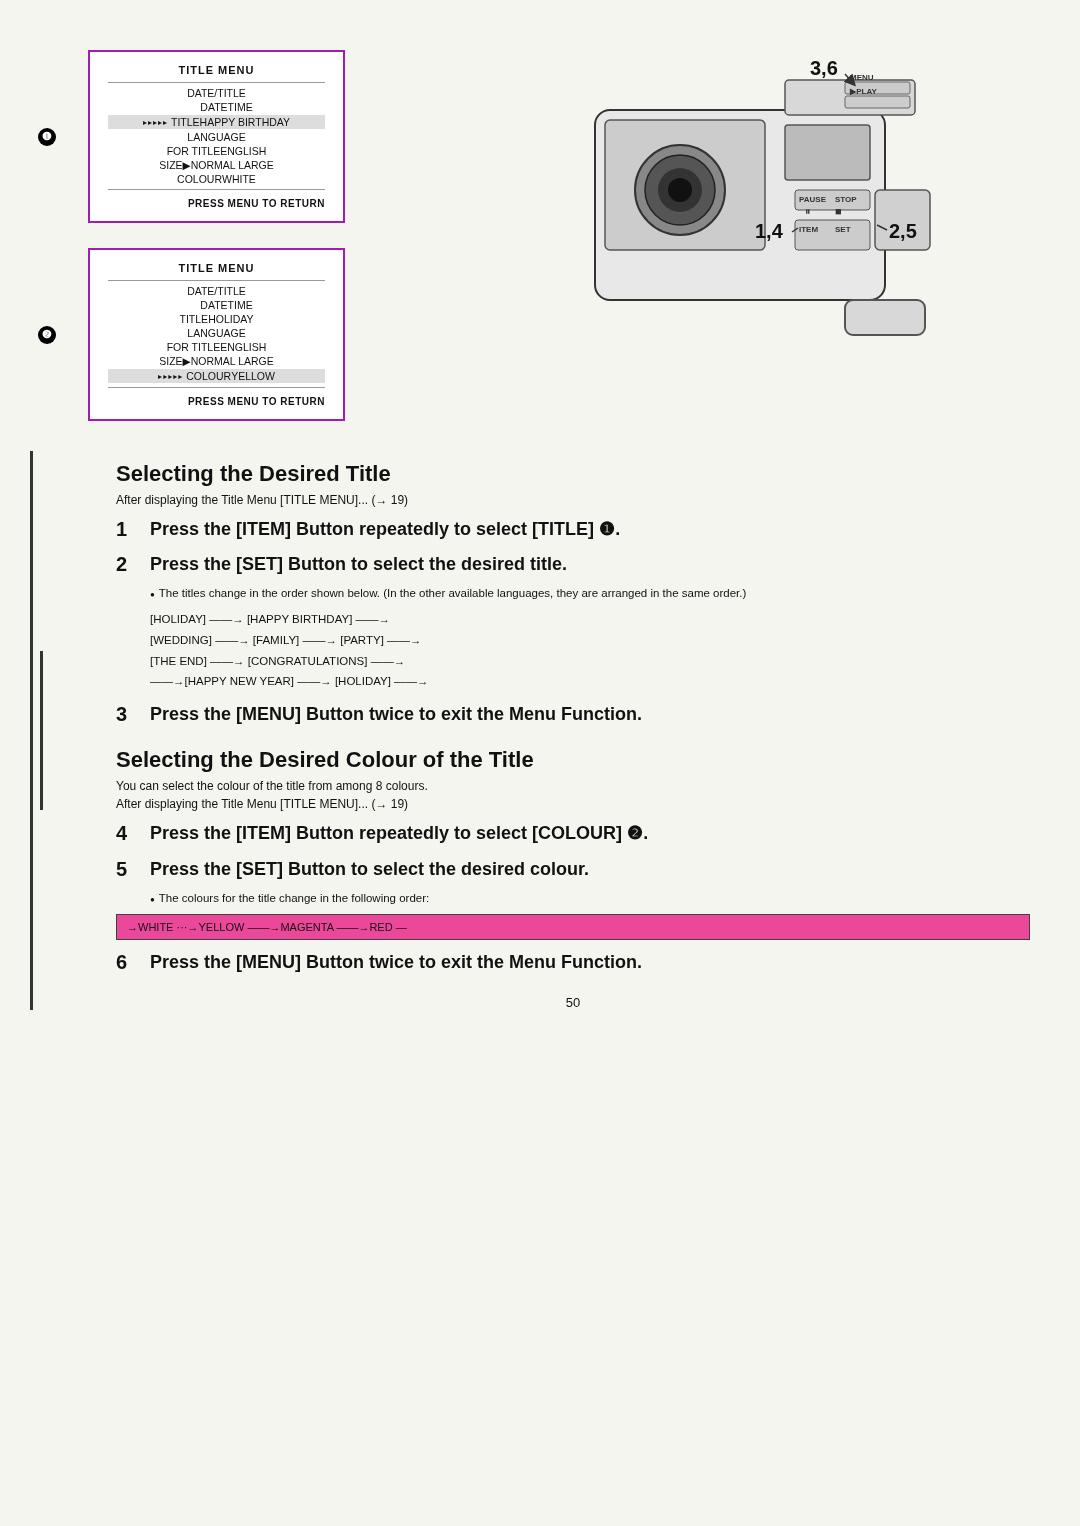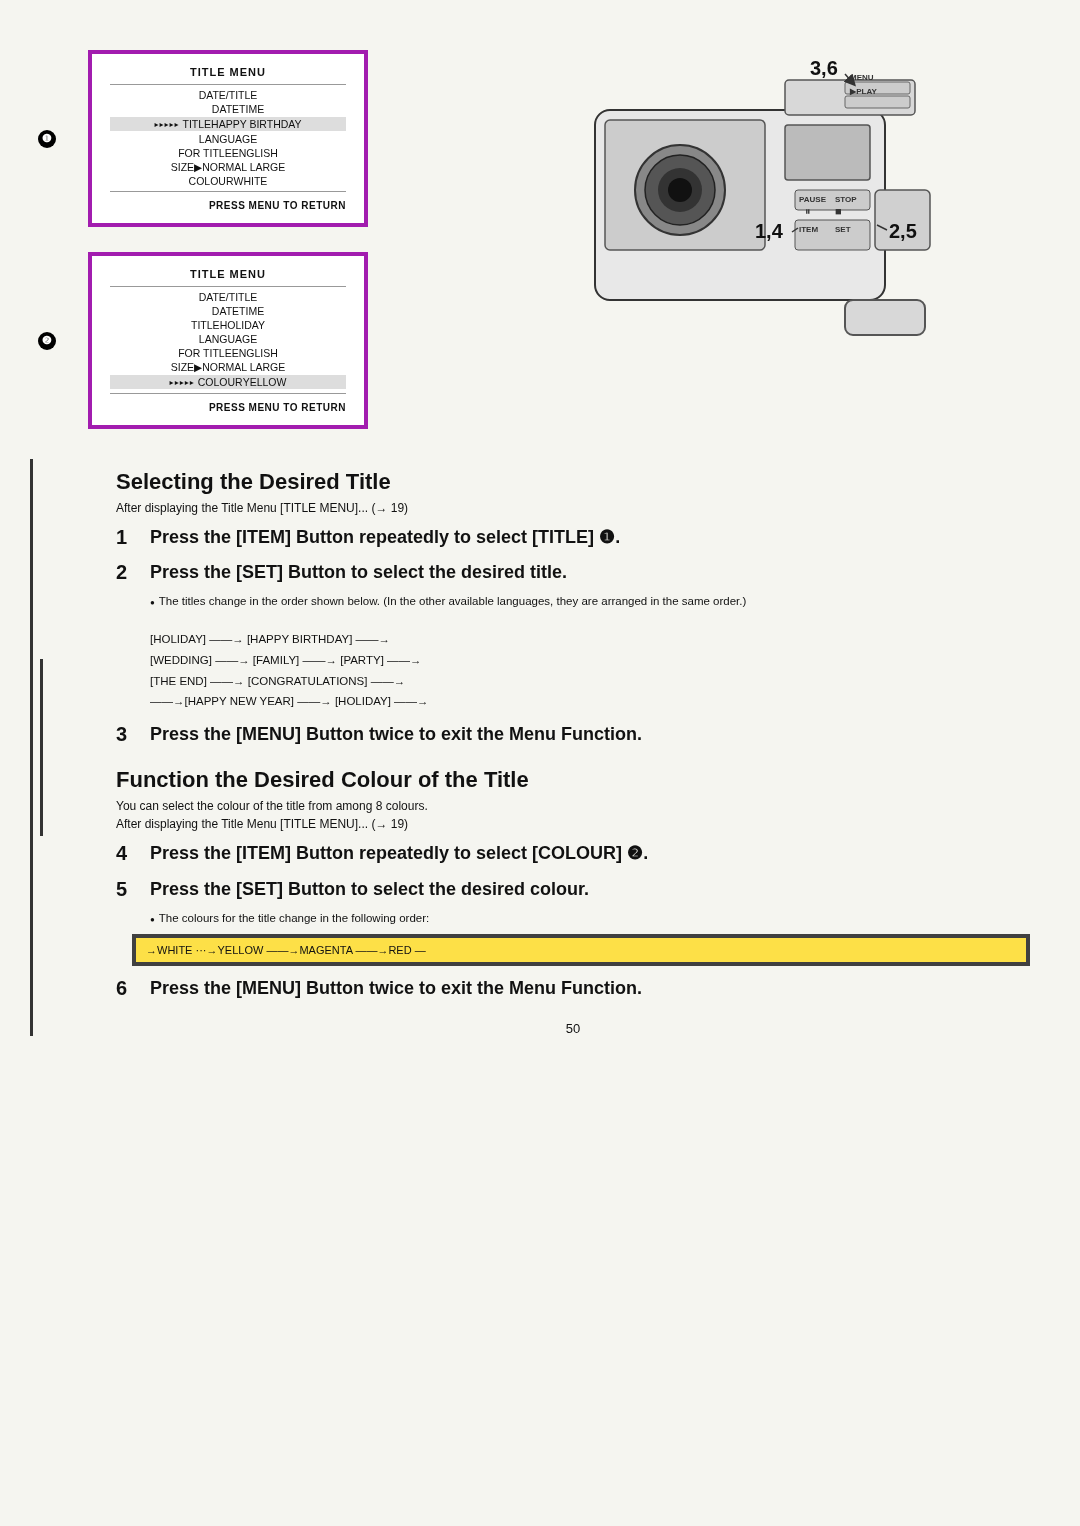--- a/index.html
+++ b/index.html
@@ -32,26 +32,26 @@
 
     
     .menu-screenshots {
       display: flex;
       flex-direction: column;
       gap: 15px;
       flex: 0 0 320px;
     }
 
     .menu-box {
-      border: 4px solid #a21caf;
+      border: 2px solid #a21caf;
       background: #fff;
       padding: 12px 18px;
       font-size: 11px;
       position: relative;
-      width: 280px;
+      width: 257px;
     }
 
     .menu-box-title {
       text-align: center;
       font-weight: bold;
       font-size: 11px;
       margin-bottom: 6px;
       letter-spacing: 1px;
     }
 
@@ -161,30 +161,30 @@
 
     .bullet-note::before {
       content: "●";
       font-size: 8px;
       margin-top: 3px;
       flex-shrink: 0;
     }
 
     .title-sequence {
       font-size: 11.5px;
-      margin: 22px 0 10px 34px;
+      margin: 10px 0 10px 34px;
       line-height: 1.8;
     }
 
     .colour-sequence-box {
-      border: 4px solid #404040;
+      border: 1px solid #404040;
       padding: 6px 10px;
       font-size: 11.5px;
-      margin: 10px 0 10px 16px;
-      background: #fde047;
+      margin: 10px 0 10px 0;
+      background: #ec4899;
     }
 
     .colour-row {
       display: flex;
       align-items: center;
       gap: 4px;
       font-size: 11px;
     }
 
     .page-number {
@@ -403,21 +403,21 @@
           <div>——→[HAPPY NEW YEAR] ——→ [HOLIDAY] ——→</div>
         </div>
 
         <div class="step">
           <span class="step-number">3</span>
           <span class="step-text">Press the [MENU] Button twice to exit the Menu Function.</span>
         </div>
       </div>
 
       <div style="margin-top:20px;">
-        <h2 class="section-title">Function the Desired Colour of the Title</h2>
+        <h2 class="section-title">Selecting the Desired Colour of the Title</h2>
         <div class="section-subtitle">
           <span>You can select the colour of the title from among 8 colours.</span>
         </div>
         <div class="section-subtitle">
           <span>After displaying the Title Menu [TITLE MENU]...</span>
           <span>(→ 19)</span>
         </div>
 
         <div class="step">
           <span class="step-number">4</span>

